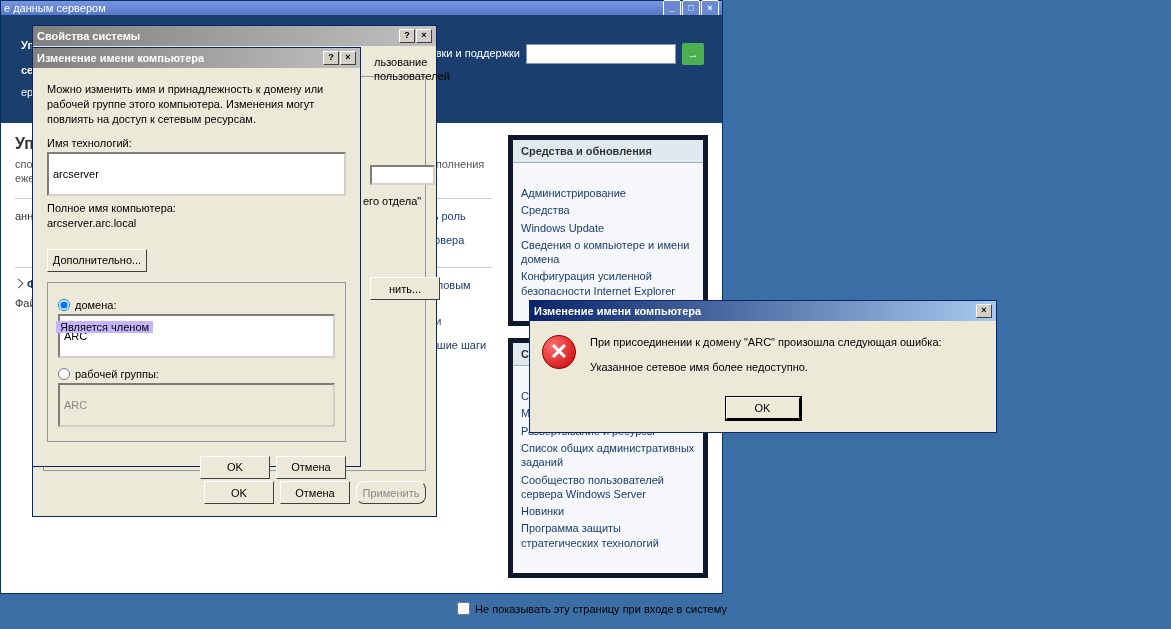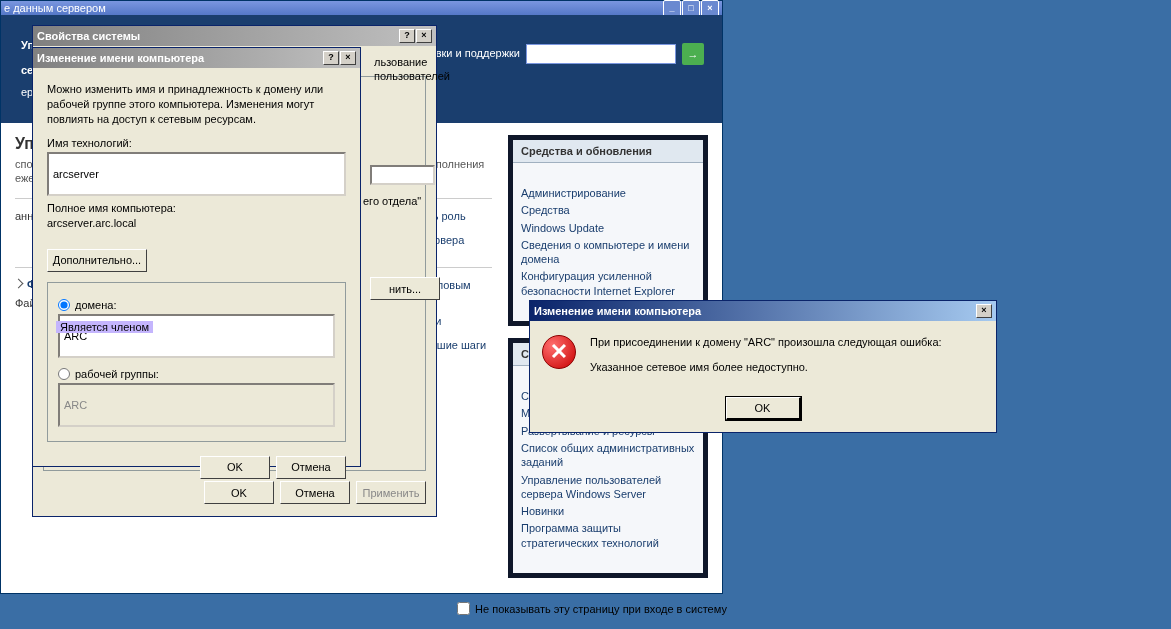--- a/index.html
+++ b/index.html
@@ -47,21 +47,21 @@
 .bottom-bar { position: absolute; bottom: 12px; left: 13px; right: 0; text-align: center; }
 .bottom-bar label { display: inline-flex; align-items: center; gap: 5px; }
 .bottom-bar input[type=checkbox] { width: 13px; height: 13px; }
 
 
 .sysprops { left: 32px; top: 25px; width: 405px; height: 492px; }
 .sysprops-body { padding: 30px 10px 10px 10px; position: relative; height: calc(100% - 20px); }
 .tab-panel { border: 1px solid #919b9c; height: 395px; padding: 12px; }
 .btn-row { display: flex; justify-content: flex-end; gap: 6px; margin-top: 10px; }
 .win-btn { min-width: 70px; height: 23px; background: #ece9d8; border: 1px solid #404040; border-top-color: #fff; border-left-color: #fff; font-size: 11px; cursor: pointer; text-align: center; }
-.win-btn[disabled] { color: #888; }
+.win-btn[disabled] { color: #888; border-radius: 8px; }
 .win-input { border: 2px inset #d4d0c8; background: #fff; padding: 20px 4px; height: 20px; font-size: 11px; width: 100%; }
 .win-input[disabled] { background: #ece9d8; color: #888; }
 
 
 .rename { left: 32px; top: 47px; width: 329px; height: 420px; z-index: 10; }
 .rename-body { padding: 14px; }
 .rename-body p { line-height: 1.35; margin-bottom: 10px; }
 .rename-body label.fld { display: block; margin: 6px 0 3px; }
 .more-row { display: flex; justify-content: flex-start; margin: 20px 0 10px; }
 .group-box { border: 1px solid #919b9c; padding: 10px 10px 14px; position: relative; }
@@ -160,21 +160,21 @@
           <a>Конфигурация усиленной безопасности Internet Explorer</a>
         </div>
       </div>
       <div class="side-box">
         <div class="side-title">См. также</div>
         <div class="side-body">
           <a>Справка и поддержка</a>
           <a>Microsoft TechNet</a>
           <a>Развертывание и ресурсы</a>
           <a>Список общих административных заданий</a>
-          <a>Управление пользователей сервера Windows Server</a>
+          <a>Сообщество пользователей сервера Windows Server</a>
           <a>Новинки</a>
           <a>Программа защиты стратегических технологий</a>
         </div>
       </div>
     </div>
   </div>
   <div class="bottom-bar">
     <label>
       <input type="checkbox" style="">
       <span>Не показывать эту страницу при входе в систему</span>

